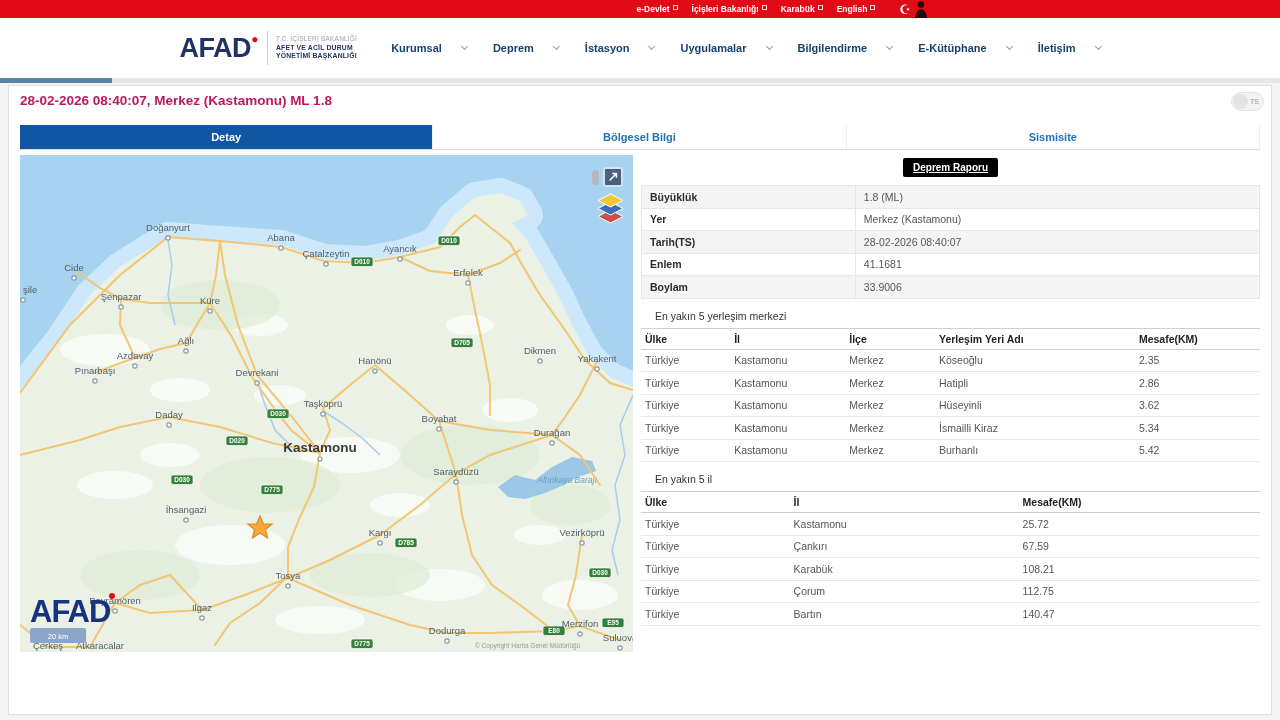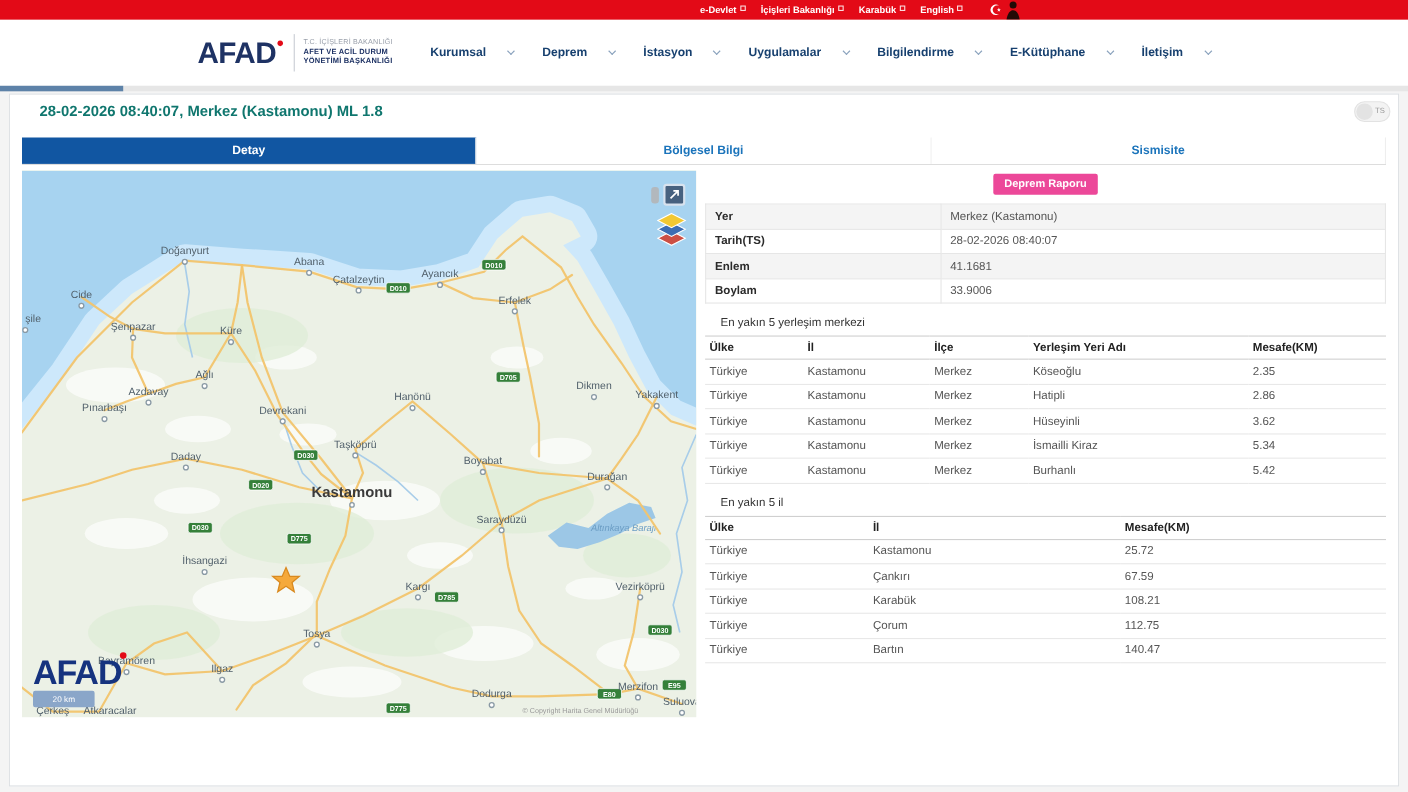--- a/index.html
+++ b/index.html
@@ -30,21 +30,21 @@
     transform:rotate(45deg); position:relative; top:-2px; }
 
   
   .scrollrow { position:absolute; left:0; top:78px; width:1280px; height:5px; background:#e6e6e6; }
   .scrollthumb { position:absolute; left:0; top:0; width:112px; height:5px; background:#5d82a8; }
 
   
   .card { position:absolute; left:8px; top:85px; width:1264px; height:630px; background:#fff;
     border:1px solid #dcdfe3; }
 
-  .page-title { position:absolute; left:36px; top:93px; font-size:13.5px; font-weight:bold; color:#0f766e; }
+  .page-title { position:absolute; left:20px; top:93px; font-size:13.5px; font-weight:bold; color:#be185d; }
 
   .tz-toggle { position:absolute; left:1231px; top:92px; width:33px; height:19px; background:#f3f3f3;
     border:1px solid #e2e2e2; border-radius:10px; display:flex; align-items:center; cursor:pointer; }
   .tz-knob { width:15px; height:15px; border-radius:50%; background:#e3e3e3; margin-left:1px; }
   .tz-label { font-size:7px; color:#9a9a9a; margin-left:2px; }
 
   
   .tabs { position:absolute; left:20px; top:125px; width:1240px; height:25px; display:flex;
     border-bottom:1px solid #ddd; }
   .tab { flex:1; display:flex; align-items:center; justify-content:center; font-size:11px; font-weight:bold;
@@ -56,22 +56,22 @@
   .map svg { display:block; }
   .map-ctrl { position:absolute; right:10px; top:12px; display:flex; align-items:center; gap:4px; }
   .ctrl-pill { width:7px; height:15px; background:#b2b8bd; border-radius:3px; }
   .fs-btn { width:20px; height:20px; background:#47617f; border:2px solid #d8e2ee; border-radius:3px;
     display:flex; align-items:center; justify-content:center; cursor:pointer; }
   .layers-btn { position:absolute; right:9px; top:38px; cursor:pointer; }
 
   
   .rpanel { position:absolute; left:641px; top:155px; width:619px; color:#444; }
   .report-row { text-align:center; margin:2px 0 8px 0; }
-  .report-btn { display:inline-block; background:#ec4899; color:#fff; font-size:10px; font-weight:bold;
-    padding:4px 10px; border:none; border-radius:2px; cursor:pointer; font-family:"Liberation Sans",sans-serif; }
+  .report-btn { display:inline-block; background:#000000; color:#fff; font-size:10px; font-weight:bold;
+    padding:4px 10px; border:none; border-radius:2px; cursor:pointer; font-family:"Liberation Sans",sans-serif;text-decoration:underline; }
   table { width:100%; border-collapse:collapse; table-layout:fixed; }
   .kv-table { border:1px solid #e4e4e4; }
   .kv-table td { height:22.5px; font-size:10.5px; padding:0 8px; border:1px solid #e6e6e6; color:#555; }
   .kv-table td.k { width:34.6%; font-weight:bold; color:#2b2b2b; }
   .kv-table tr:nth-child(odd) td { background:#f4f4f4; }
   .sec-title { font-size:10.5px; font-weight:normal; color:#333; margin:11px 0 6px 14px; }
   .list-table th { height:21px; font-size:10.5px; text-align:left; color:#222; padding:0 4px;
     border-top:1px solid #d0d0d0; border-bottom:1px solid #d0d0d0; font-weight:bold; }
   .list-table td { height:22.5px; font-size:10.5px; color:#555; padding:0 4px; border-bottom:1px solid #e8e8e8; }
   .settle col:nth-child(1){width:14.4%} .settle col:nth-child(2){width:18.6%}
@@ -363,20 +363,24 @@
   </div>
 </div>
 
 <div class="rpanel">
   <div class="report-row">
     <button class="report-btn">Deprem Raporu</button>
   </div>
 
   <table class="kv-table">
     <tbody>
+        <tr>
+          <td class="k">Büyüklük</td>
+          <td>1.8 (ML)</td>
+        </tr>
     <tr>
           <td class="k">Yer</td>
           <td>Merkez (Kastamonu)</td>
         </tr>
     <tr>
           <td class="k">Tarih(TS)</td>
           <td>28-02-2026 08:40:07</td>
         </tr>
     <tr>
           <td class="k">Enlem</td>

